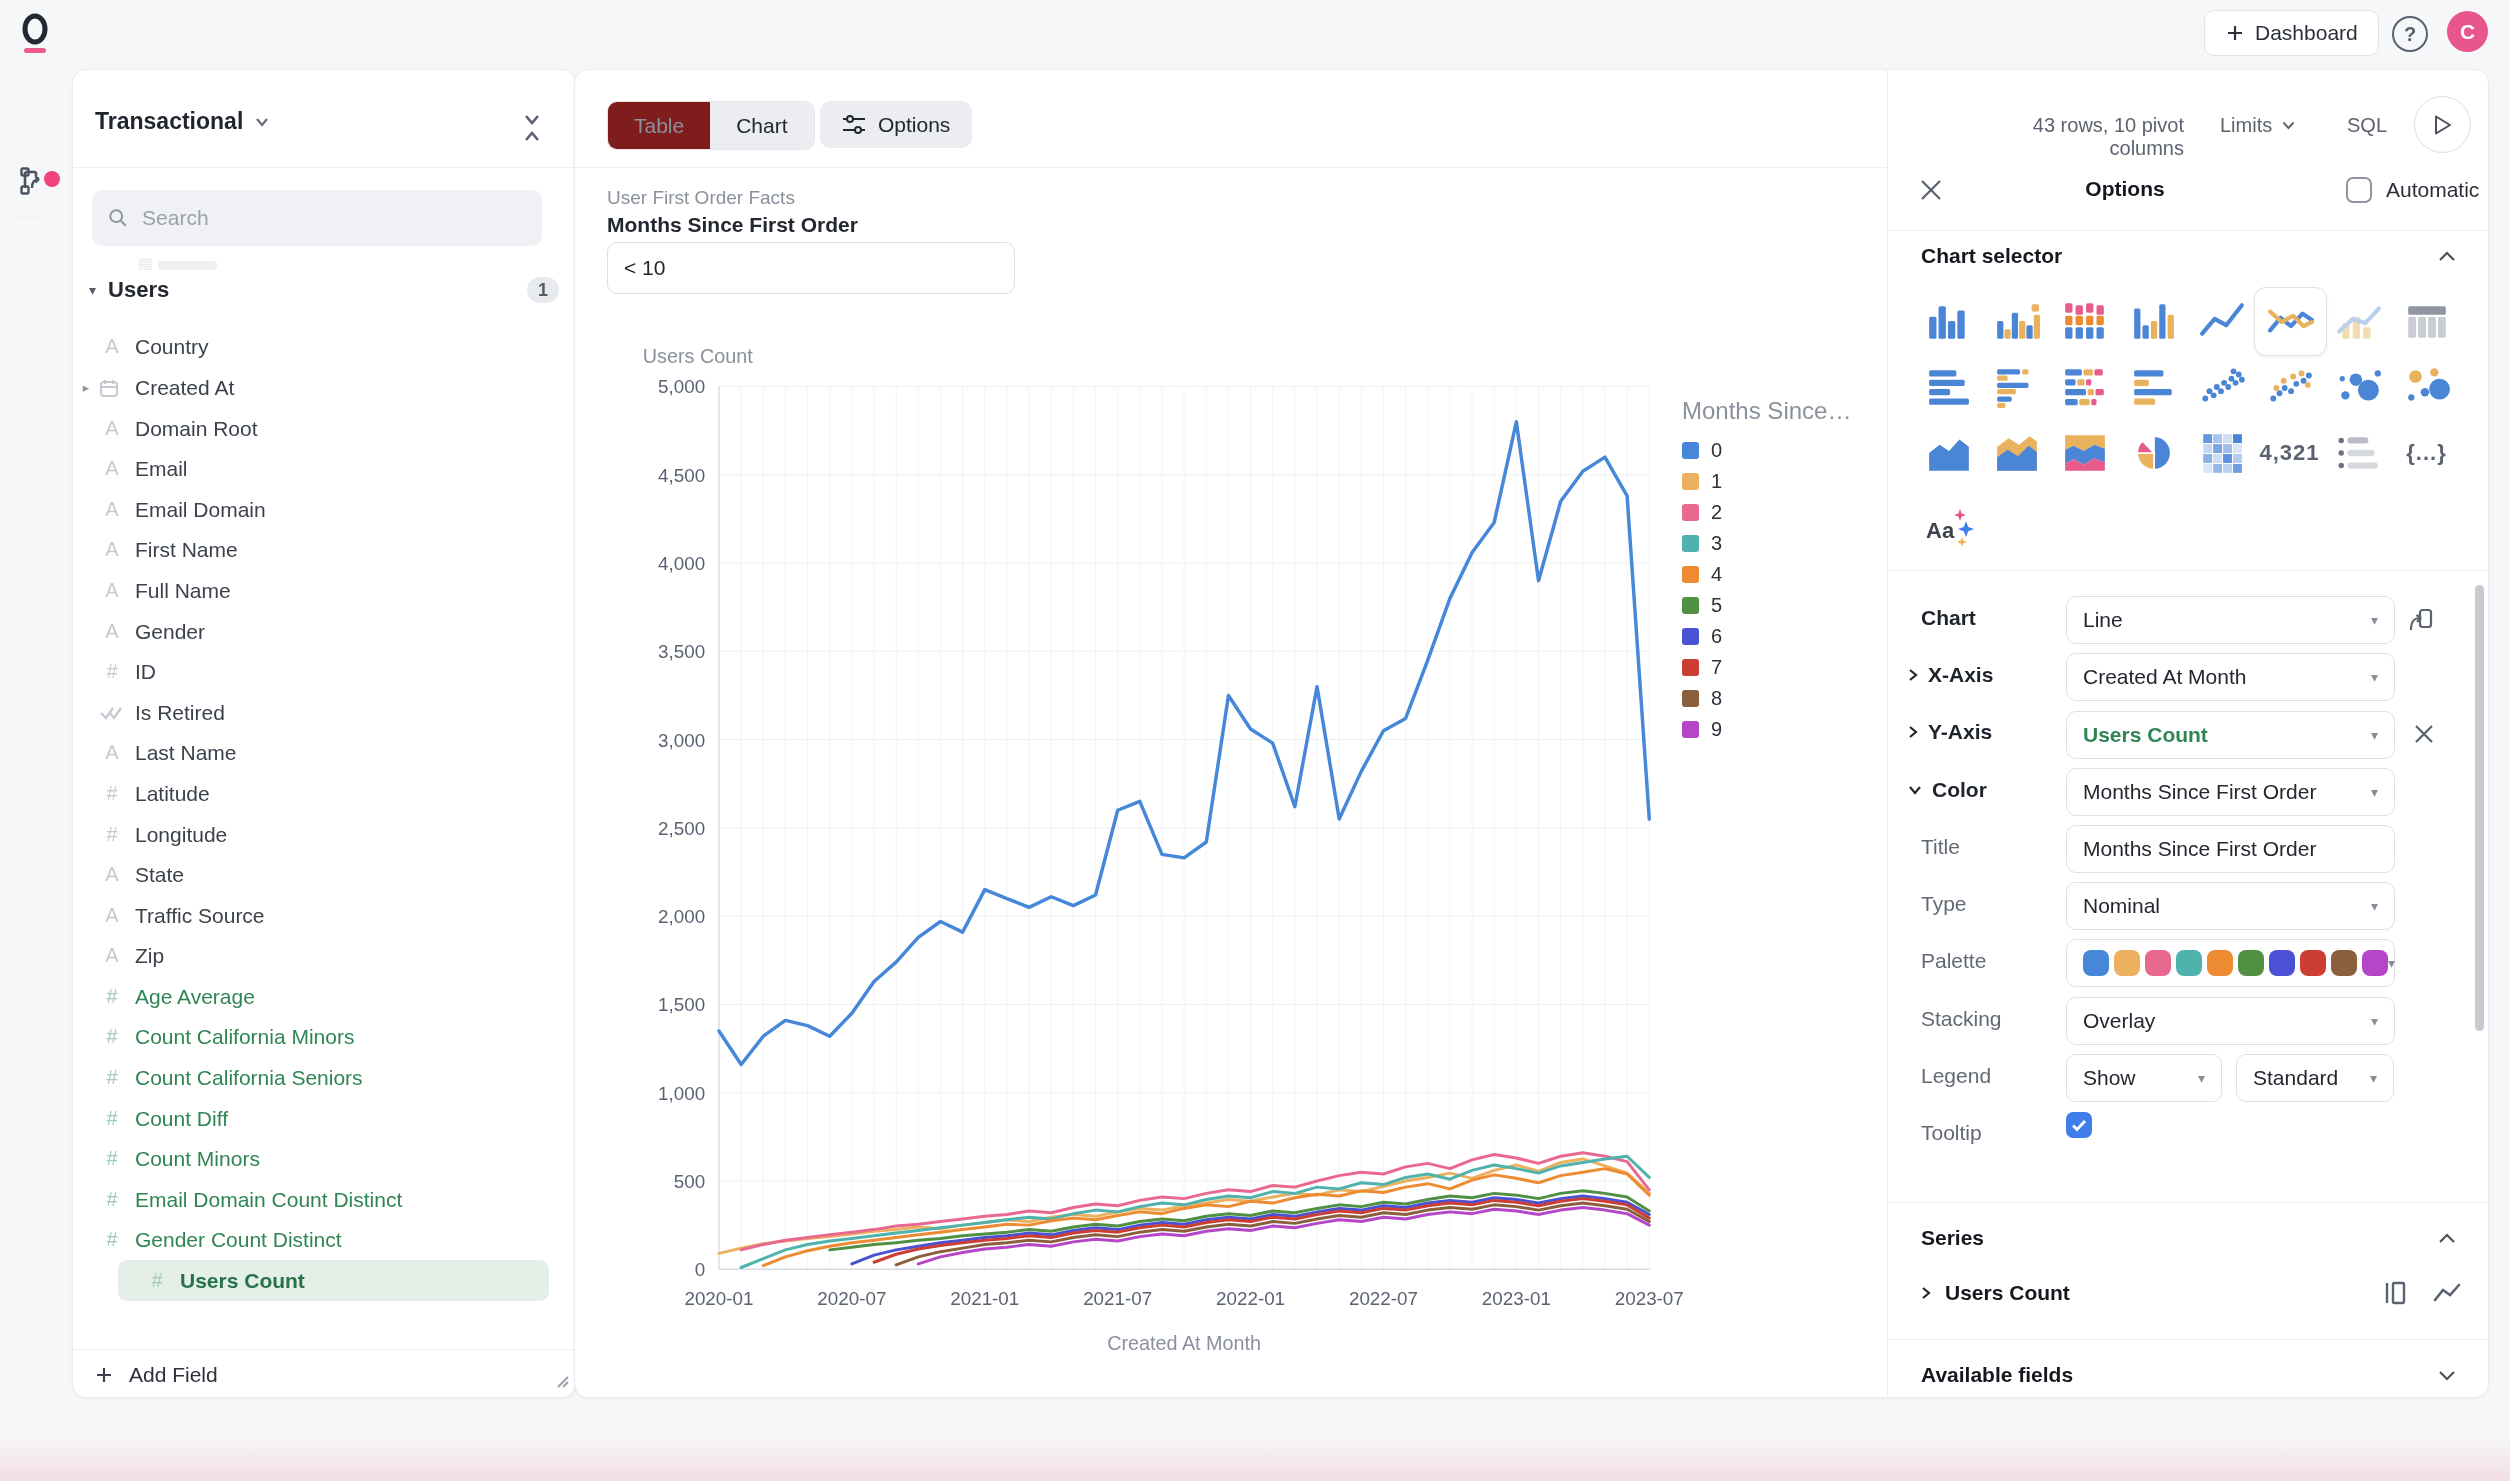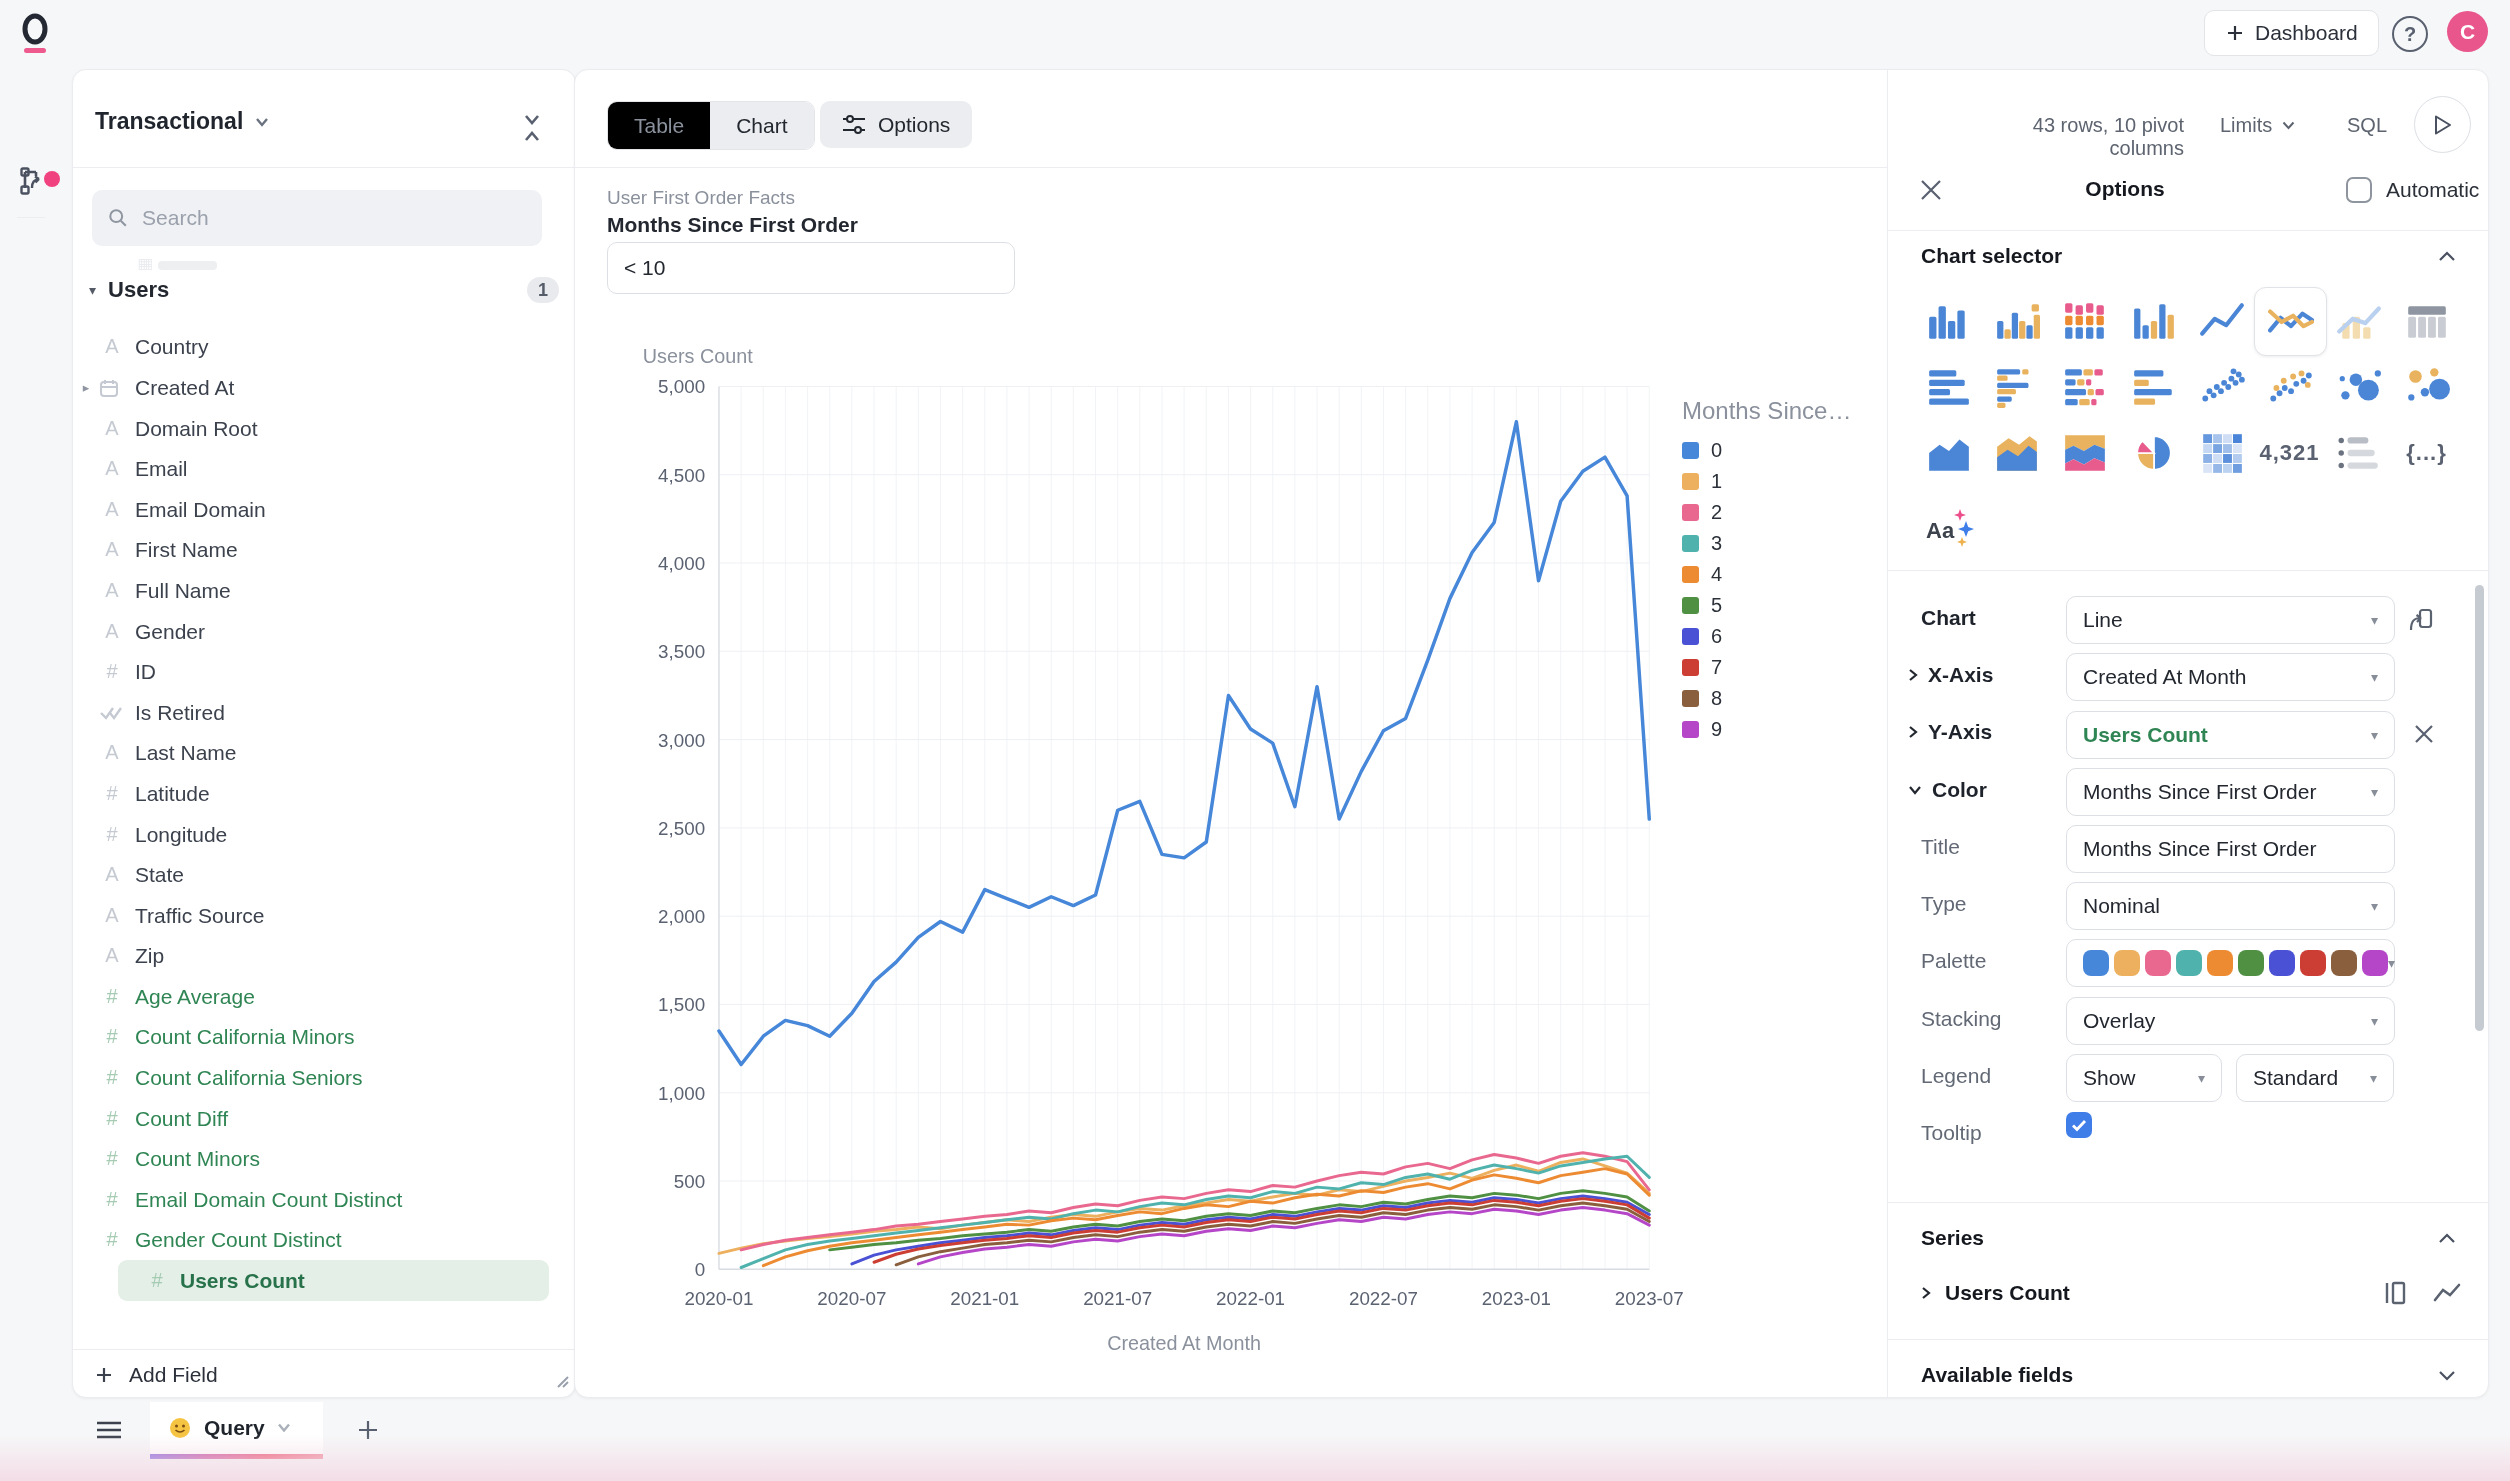--- a/index.html
+++ b/index.html
@@ -299,49 +299,25 @@
         </svg>
       <span style="font-size:21px;color:#2b303a;">Add Field</span>
     </div>
     <div class="abs" style="left:477px;top:1299px;">
       <svg width="20" height="20" viewBox="0 0 20 20">
         <path d="M8,18 L18,8 M13,18 L18,13" stroke="#9aa1ac" stroke-width="2"></path>
         </svg>
     </div>
   </div>
 
-  <div id="tabsbar" class="abs row" style="left:72px;top:1404px;height:52px;gap:0;">
-    <div style="width:28px;margin-left:24px;">
-      <svg width="26" height="20" viewBox="0 0 26 20">
-        <path d="M1,3 H25 M1,10 H25 M1,17 H25" stroke="#3c424d" stroke-width="2.6"></path>
-        </svg>
-    </div>
-    <div class="tab" style="margin-left:26px;min-width:137px;">
-      <svg width="24" height="24" viewBox="0 0 24 24">
-        <circle cx="12" cy="12" r="10" fill="#f6c443"></circle>
-        <circle cx="8.5" cy="10" r="1.5" fill="#7a4d12"></circle>
-          <circle cx="15.5" cy="10" r="1.5" fill="#7a4d12"></circle>
-        <path d="M7.5,14 Q12,18 16.5,14" fill="none" stroke="#7a4d12" stroke-width="1.6"></path>
-        </svg>
-      <span style="font-size:21px;font-weight:bold;color:#1f242c;">Query</span>
-      <svg width="14" height="9" viewBox="0 0 14 9">
-        <path d="M2,1.5 L7,7.5 L12,1.5" fill="none" stroke="#aab0b9" stroke-width="2.4"></path>
-        </svg>
-    </div>
-    <div style="margin-left:34px;">
-      <svg width="22" height="22" viewBox="0 0 22 22">
-        <path d="M11,2 V20 M2,11 H20" stroke="#596070" stroke-width="2.2"></path>
-        </svg>
-    </div>
-  </div>
 
   <div id="main" class="abs card">
 
     <div class="seg abs" style="left:32px;top:31px;">
-      <div class="seg-btn" style="background:#000000;color:#8a919c;">Table</div>
+      <div class="seg-btn" style="background:#7f1d1d;color:#8a919c;">Table</div>
       <div class="seg-btn" style="background:#ebedf0;color:#23272f;font-weight:500;">Chart</div>
     </div>
     <div class="abs row" style="left:245px;top:31px;height:47px;background:#ebedf0;border-radius:10px;padding:0 22px;gap:12px;">
       <svg width="24" height="22" viewBox="0 0 24 22">
         <path d="M1,5 H23 M1,16 H23" stroke="#23272f" stroke-width="2.2"></path>
         <circle cx="8" cy="5" r="3" fill="#ebedf0" stroke="#23272f" stroke-width="2"></circle>
         <circle cx="16" cy="16" r="3" fill="#ebedf0" stroke="#23272f" stroke-width="2"></circle>
         </svg>
       <span style="font-size:21px;color:#23272f;font-weight:500;">Options</span>
     </div>

